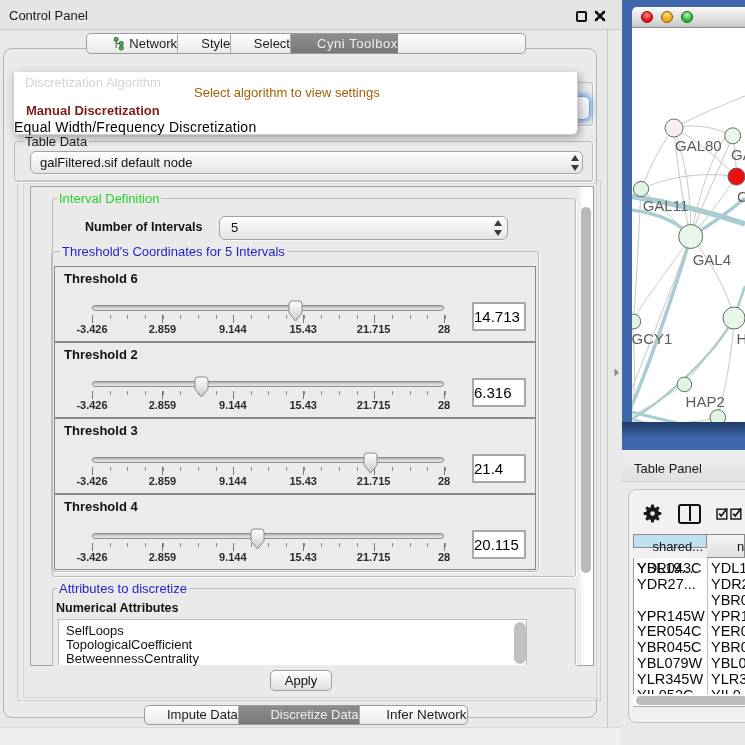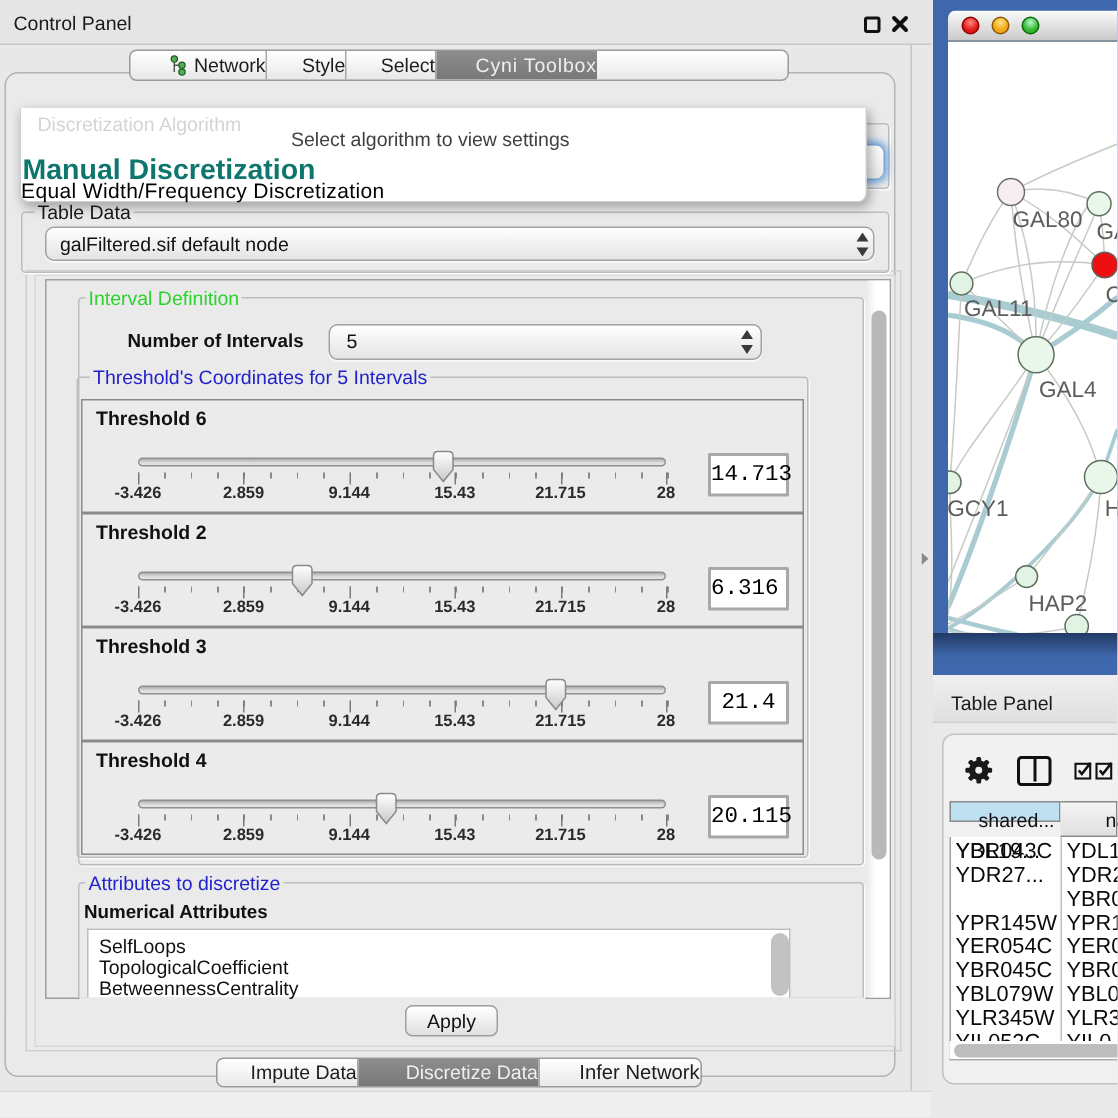--- a/index.html
+++ b/index.html
@@ -12,21 +12,21 @@
 .seg { position:absolute; height:22px; border:1px solid #9b9b9b; border-radius:5px; background:linear-gradient(#ffffff,#f4f4f4 50%,#e8e8e8); overflow:hidden; display:flex; }
 .seg .s { height:100%; display:flex; align-items:center; justify-content:flex-end; font-size:13px; color:#1c1c1c; border-right:1px solid #a8a8a8; }
 .seg .s:last-child { border-right:none; }
 .seg .sel { background:linear-gradient(#8d8d8d,#787878); color:#efefef; }
 .tpanel { position:absolute; left:54px; width:482px; height:76px; border:1px solid #8a8a8a; background:#ebebeb; }
 .tpanel .tlabel { position:absolute; left:9px; top:4px; font-size:13px; font-weight:bold; color:#111; }
 .tpanel .track { position:absolute; left:37px; top:38px; width:352px; height:6px; border:1px solid #8f8f8f; border-radius:3px; background:linear-gradient(#adadad,#d9d9d9 55%,#e6e6e6); }
 .tpanel .minor { position:absolute; left:37px; top:48px; width:354px; height:4px; background:repeating-linear-gradient(90deg,#8a8a8a 0 1px,transparent 1px 17.65px); }
 .tpanel .major { position:absolute; top:48px; width:1px; height:8px; background:#7a7a7a; }
 .tpanel .tick-label { position:absolute; top:56px; width:60px; text-align:center; font-size:11px; font-weight:bold; color:#2b2b2b; }
-.tpanel .field { position:absolute; left:417px; top:35px; width:54px; height:29px; background:#fff; border:2px solid #a8a8a8; border-radius:1px; font-size:15px; color:#000; text-align:right; line-height:25px; padding-right:7px;font-family:Liberation Mono, monospace; }
+.tpanel .field { position:absolute; left:417px; top:35px; width:54px; height:29px; background:#fff; border:2px solid #a8a8a8; border-radius:1px; font-size:15px; color:#000; text-align:right; line-height:25px; padding-right:21px; }
 .tpanel .thumb { position:absolute; top:33px; width:15px; height:22px; }
 .rowtxt { position:absolute; font-size:14.5px; color:#0a0a0a; white-space:nowrap; }
 </style></head>
 <body>
 <div class="abs" style="left:0;top:0;width:621px;height:745px;background:#e8e8e8;"></div>
 <div class="abs" style="left:0;top:0;width:621px;height:30px;background:#e5e5e5;border-bottom:1px solid #c9c9c9;"></div>
 <div class="abs" style="left:9px;top:8px;font-size:13px;color:#1a1a1a;">Control Panel</div>
 <div class="abs" style="left:576px;top:11px;width:11px;height:11px;border:2px solid #111;border-radius:2px;"></div>
 <svg class="abs" style="left:594px;top:10px" width="12" height="12" viewBox="0 0 12 12">
     <path d="M2,2 L10,10 M10,2 L2,10" stroke="#111" stroke-width="2.6" stroke-linecap="round"></path>
@@ -295,15 +295,15 @@
 <div class="rowtxt" style="left:711px;top:655.2px;">YBL0</div>
 <div class="rowtxt" style="left:637px;top:671.1px;">YLR345W</div>
 <div class="rowtxt" style="left:711px;top:671.1px;">YLR3</div>
 <div class="rowtxt" style="left:637px;top:687.0px;">YIL052C</div>
 <div class="rowtxt" style="left:711px;top:687.0px;">YIL0</div>
 <div class="abs" style="left:707px;top:558px;width:1px;height:136px;background:#c0c0c0;"></div>
 <div class="abs" style="left:633px;top:694px;width:112px;height:13px;background:#fdfdfd;border-bottom:1px solid #aaa;"></div>
 <div class="abs" style="left:636px;top:695.5px;width:112px;height:9px;background:#bdbdbd;border-radius:4.5px;"></div>
 <div class="abs" style="left:13px;top:72px;width:565px;height:63px;background:#ffffff;border:1px solid #cfcfcf;border-top:none;border-radius:0 0 6px 6px;box-shadow:2px 3px 8px rgba(0,0,0,.32);"></div>
 <div class="abs" style="left:25px;top:75px;font-size:13px;color:#d4d4d4;">Discretization Algorithm</div>
-<div class="abs" style="left:194px;top:85px;font-size:13px;color:#404040;">Select algorithm to view settings</div>
-<div class="abs" style="left:15px;top:103px;font-size:19px;font-weight:bold;color:#0f766e;">Manual Discretization</div>
+<div class="abs" style="left:194px;top:85px;font-size:13px;color:#a16207;">Select algorithm to view settings</div>
+<div class="abs" style="left:26px;top:103px;font-size:13px;font-weight:bold;color:#7f1d1d;">Manual Discretization</div>
 <div class="abs" style="left:14px;top:118.5px;font-size:14px;letter-spacing:0.25px;color:#000;">Equal Width/Frequency Discretization</div>
 
 </body></html>

